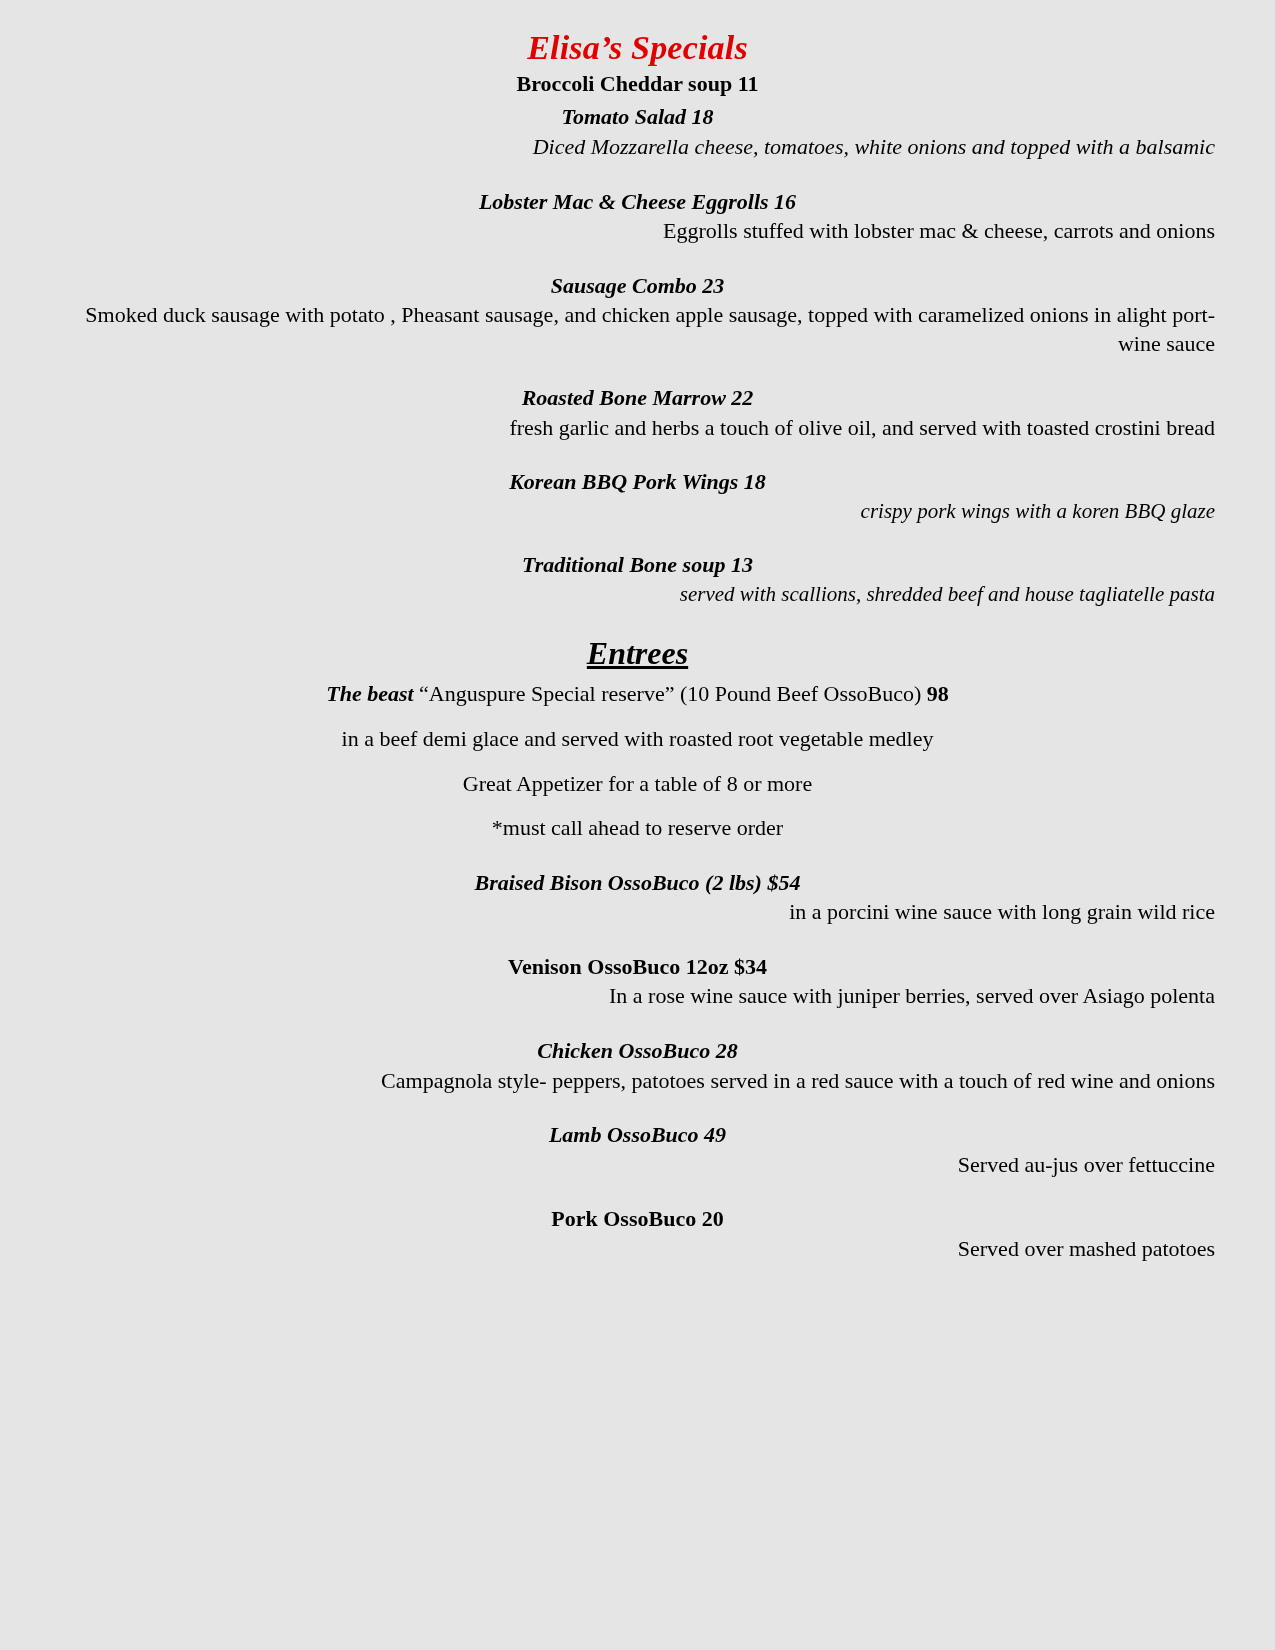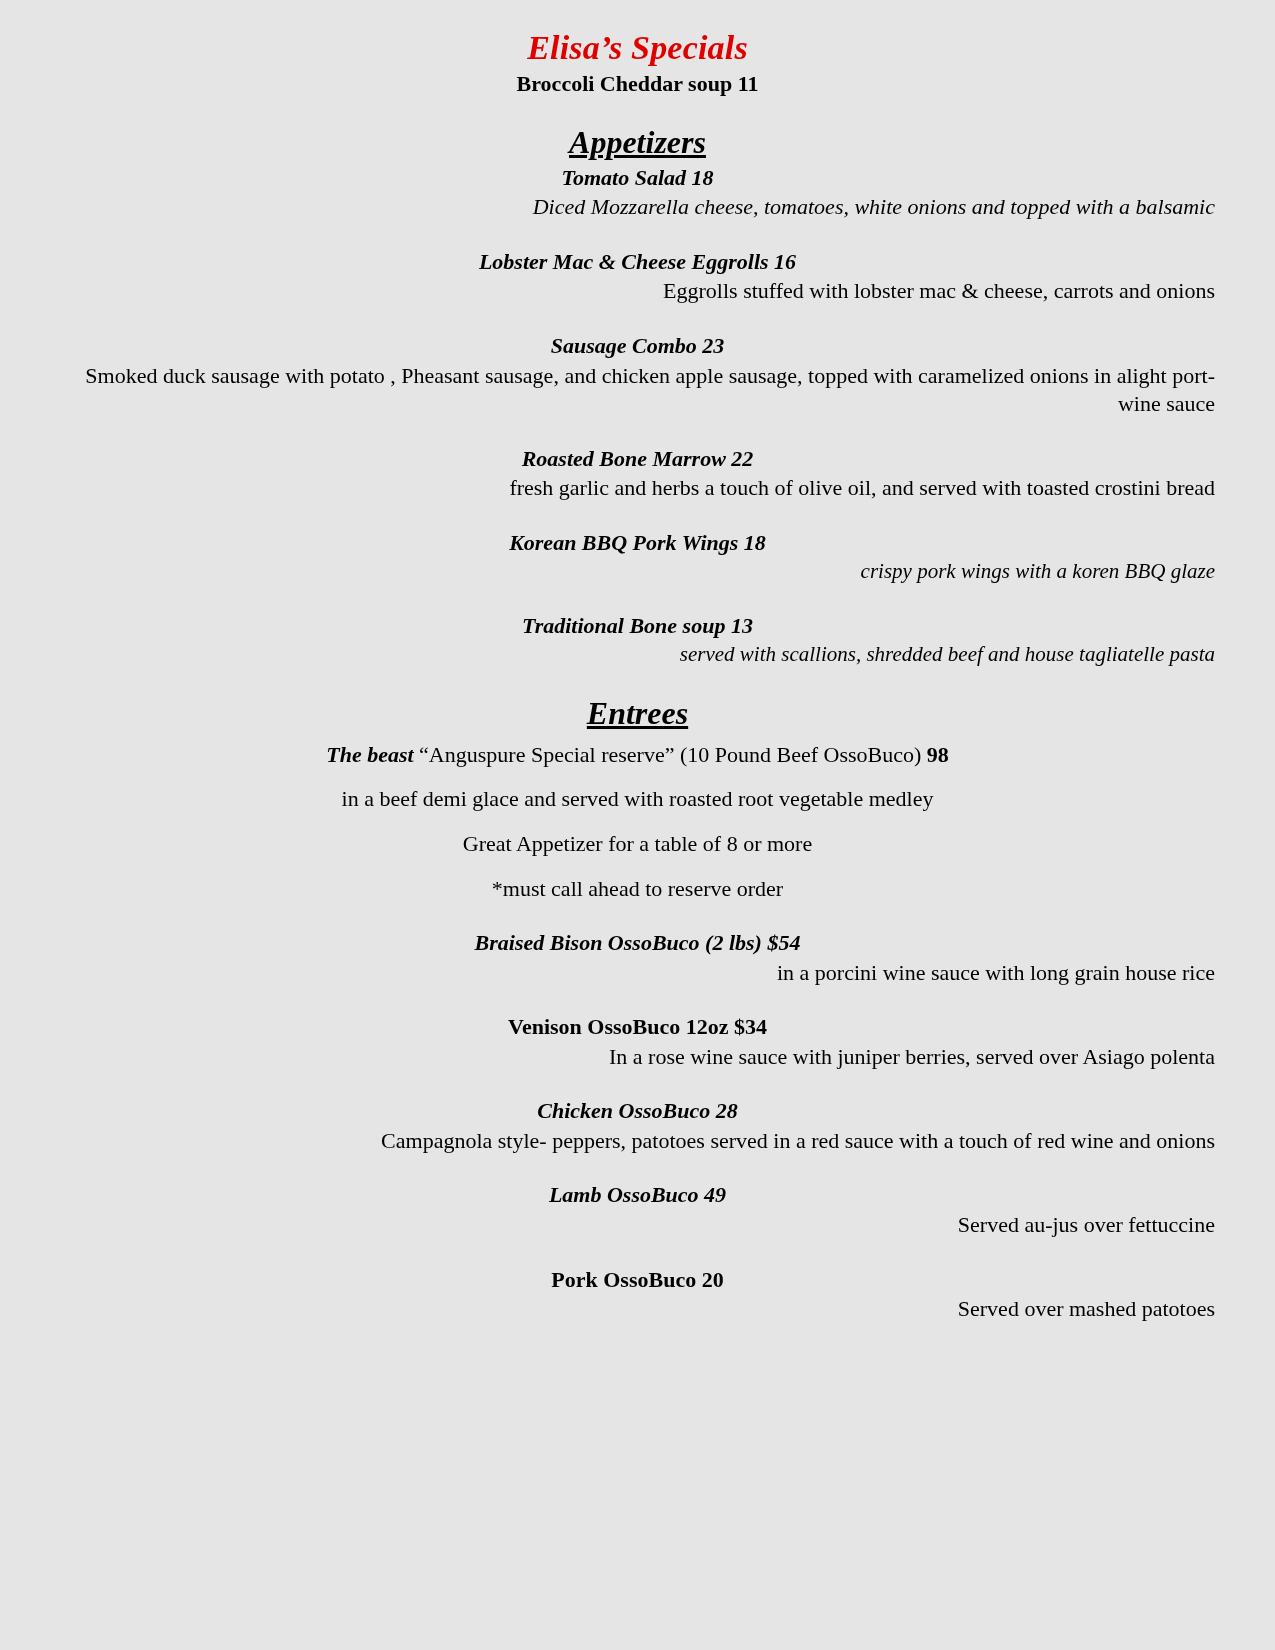--- a/index.html
+++ b/index.html
@@ -97,21 +97,20 @@
   }
 </style>
 </head>
 <body>
 
 <div class="page">
 
   <div class="doc-title" style="color: rgb(224, 0, 0);">Elisa’s Specials</div>
   <div class="doc-subtitle">Broccoli Cheddar soup 11</div>
 
-  <div class="section-heading">Appetizers</div>
 
   <div class="item">
     <div class="item-name">Tomato Salad 18</div>
     <div class="item-desc italic">Diced Mozzarella cheese, tomatoes, white onions and topped with a balsamic</div>
   </div>
 
   <div class="item">
     <div class="item-name">Lobster Mac &amp; Cheese Eggrolls 16</div>
     <div class="item-desc">Eggrolls stuffed with lobster mac &amp; cheese, carrots and onions</div>
   </div>
@@ -142,21 +141,21 @@
     <div class="beast-line">
       <span class="bold-italic">The beast </span><span>“Anguspure Special reserve” (10 Pound Beef OssoBuco) </span><span class="bold">98</span>
     </div>
     <div class="beast-sub">in a beef demi glace and served with roasted root vegetable medley</div>
     <div class="beast-sub">Great Appetizer for a table of 8 or more</div>
     <div class="beast-sub">*must call ahead to reserve order</div>
   </div>
 
   <div class="item">
     <div class="item-name">Braised Bison OssoBuco (2 lbs) $54</div>
-    <div class="item-desc">in a porcini wine sauce with long grain house rice</div>
+    <div class="item-desc">in a porcini wine sauce with long grain wild rice</div>
   </div>
 
 
   <div class="item">
     <div class="item-name upright">Venison OssoBuco 12oz $34</div>
     <div class="item-desc">In a rose wine sauce with juniper berries, served over Asiago polenta</div>
   </div>
 
   <div class="item">
     <div class="item-name">Chicken OssoBuco 28</div>

